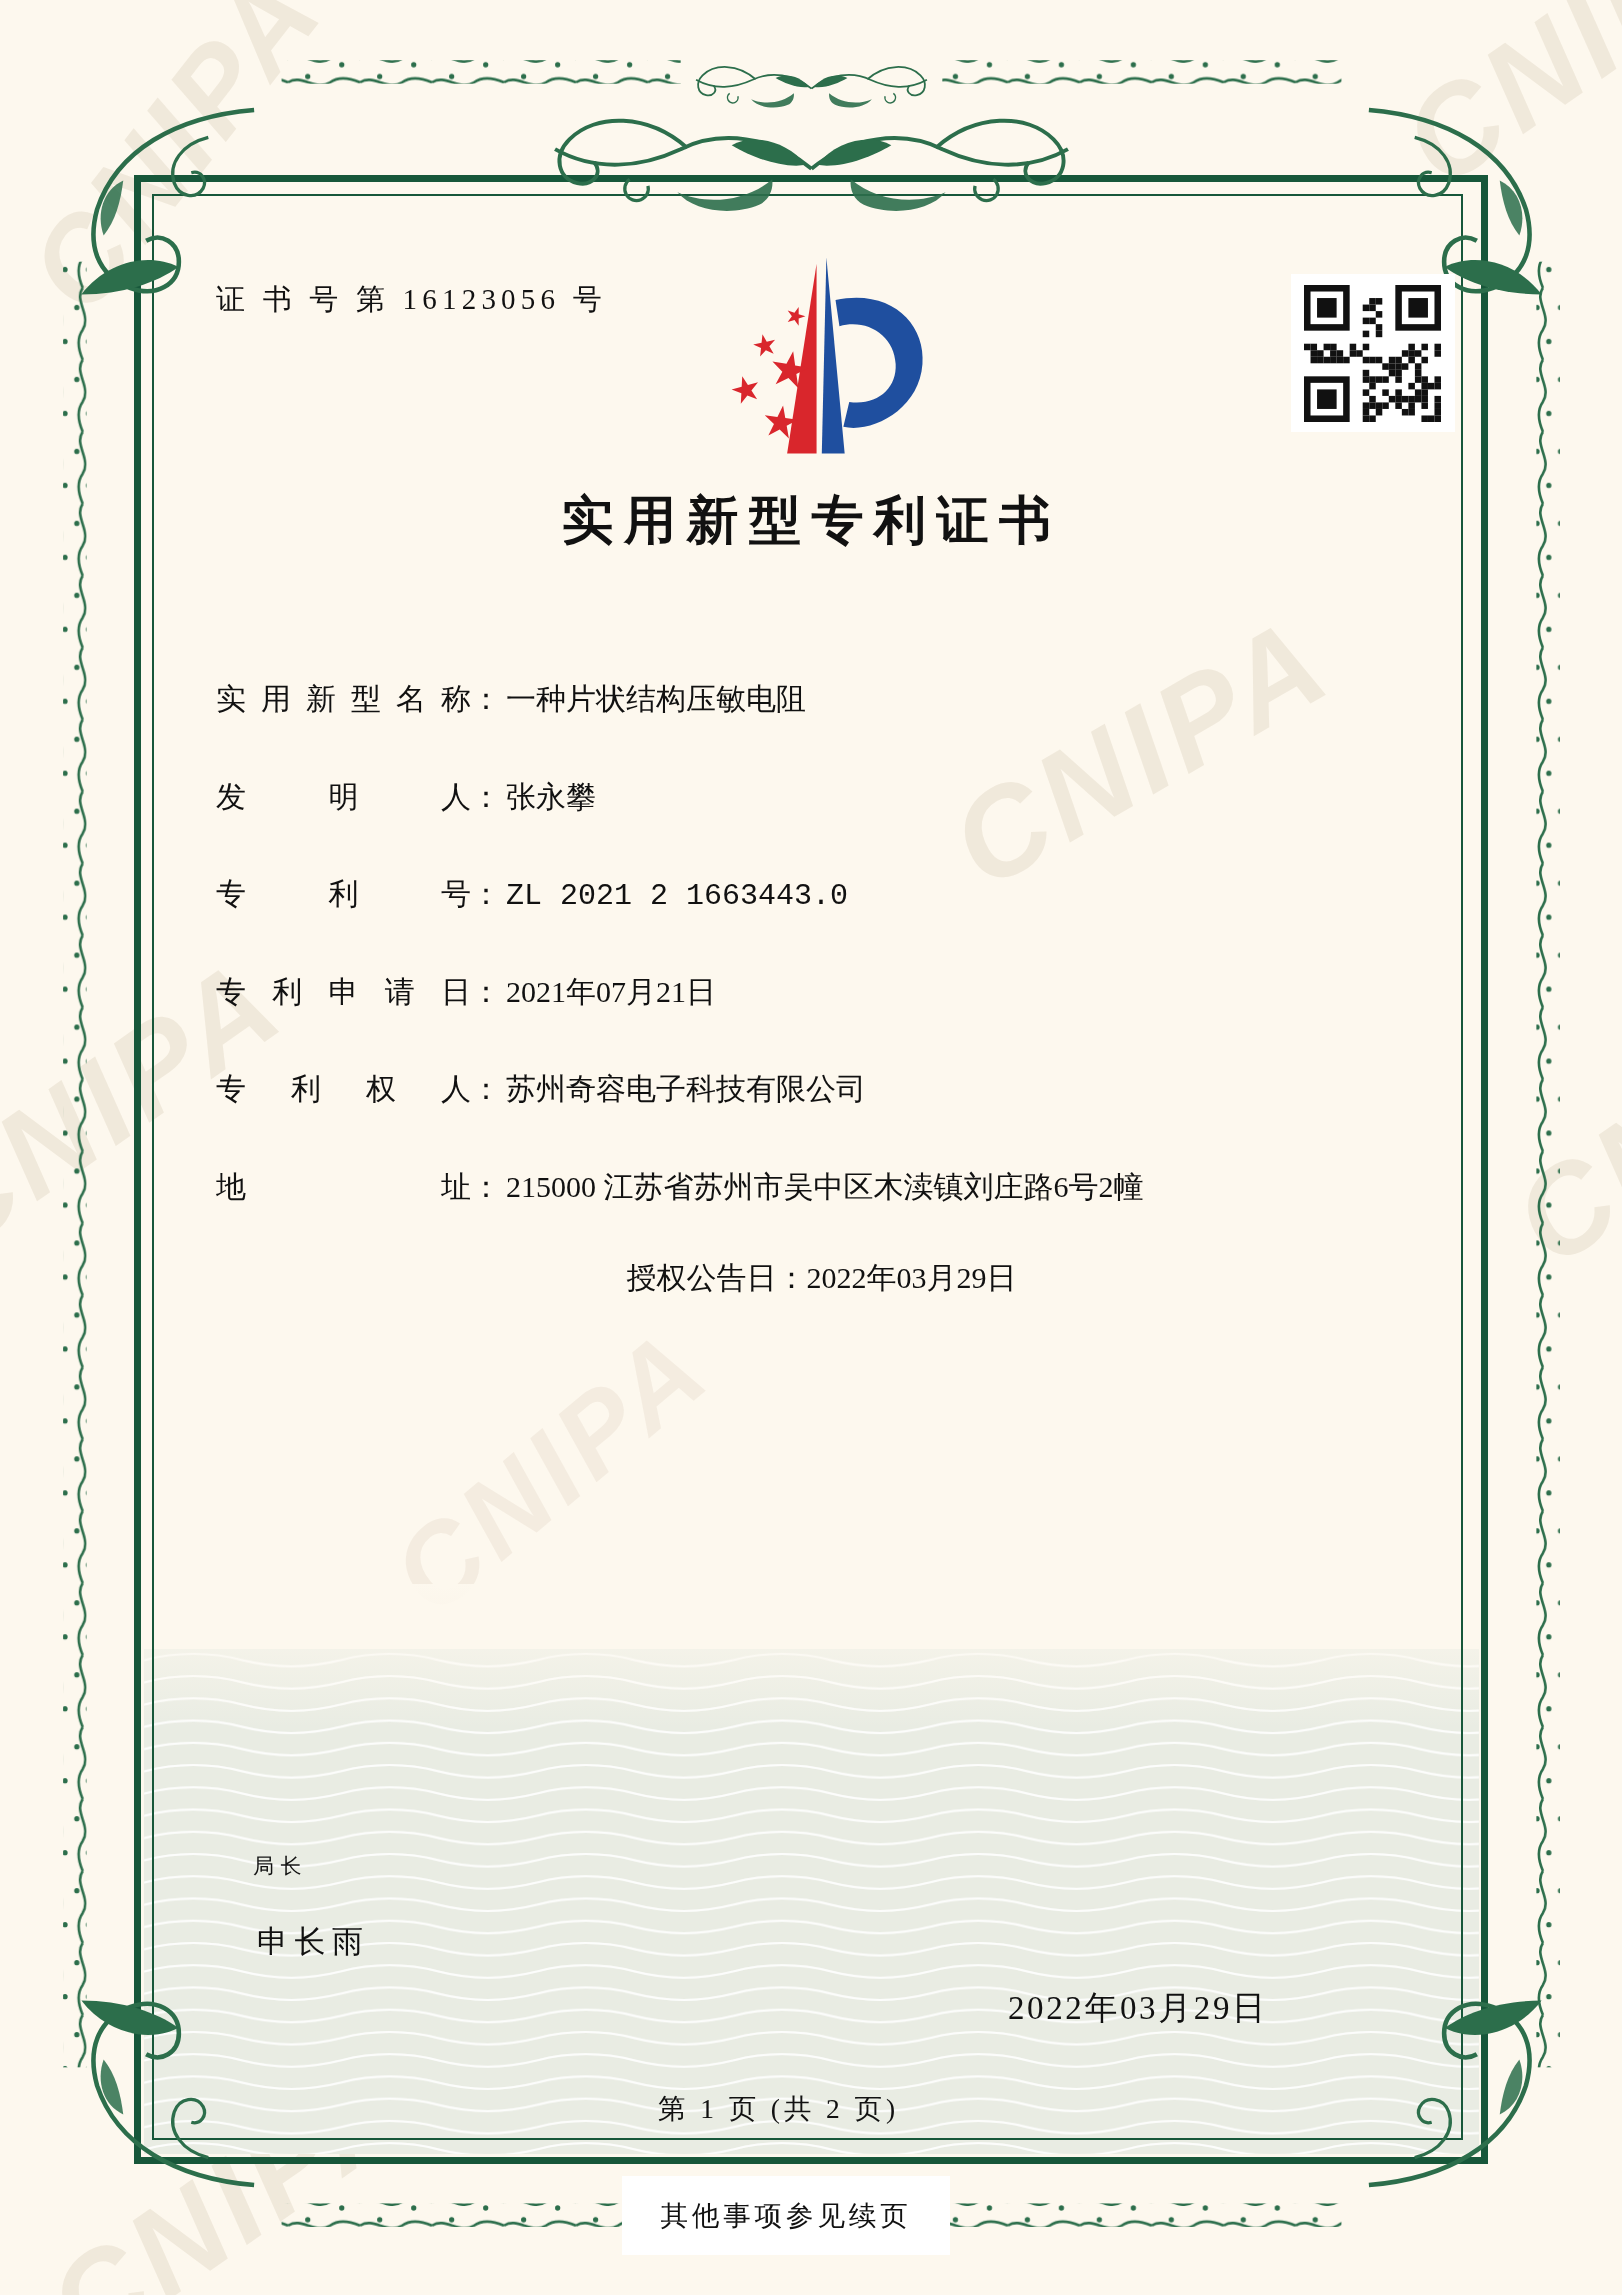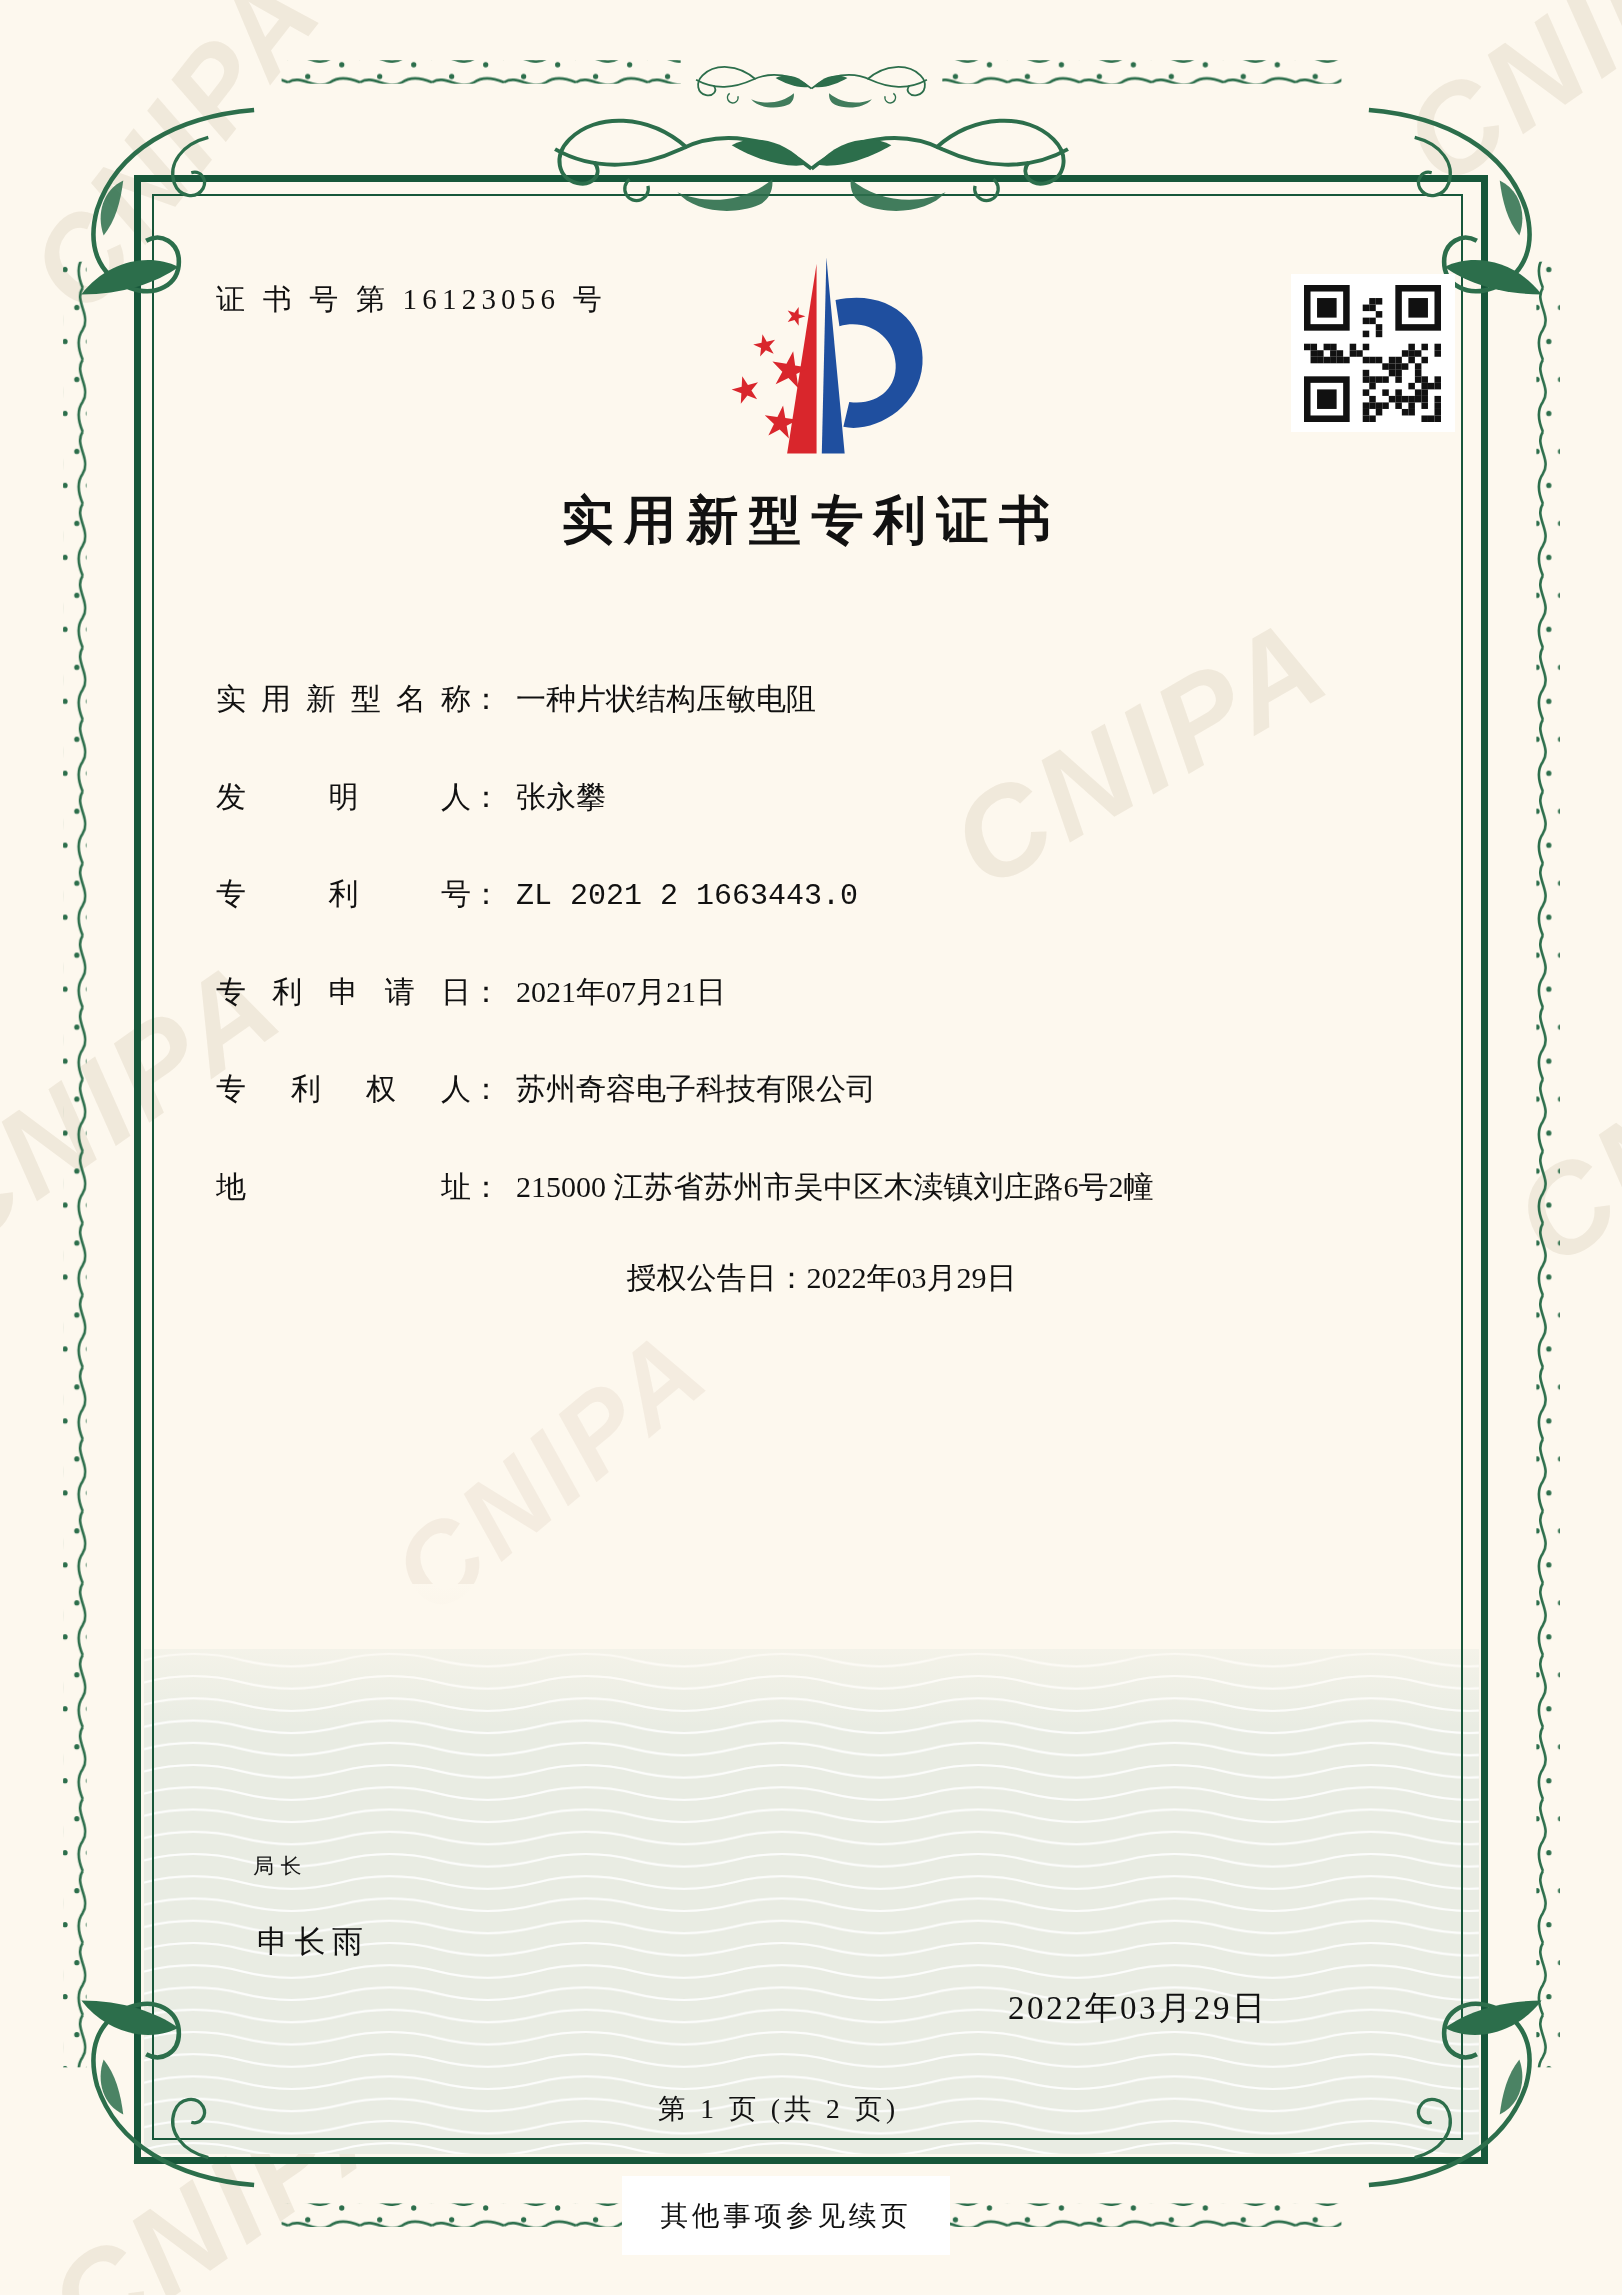--- a/index.html
+++ b/index.html
@@ -46,21 +46,21 @@
   .doc-title{
     left:0;top:486px;width:1623px;text-align:center;
     font-size:52px;font-weight:700;letter-spacing:10.5px;
   }
   .row{left:216px;width:1211px;font-size:30px;white-space:nowrap;}
   .row .lbl{
     display:inline-block;width:255px;
     text-align:justify;text-align-last:justify;text-justify:inter-character;
     vertical-align:top;
   }
-  .row .val{margin-left:15px;}
+  .row .val{margin-left:5px;}
   .r1{top:679px;} .r2{top:777px;} .r3{top:874px;font-family:Liberation Mono, monospace;}
   .r4{top:972px;} .r5{top:1069px;} .r6{top:1167px;}
   .grant-row{left:216px;top:1258px;width:1211px;font-size:30px;white-space:nowrap;text-align:center;}
   .grant-no{position:absolute;left:537px;top:0;}
   .legal{
     left:216px;top:1335px;width:1191px;
     font-size:29.4px;line-height:48px;text-align:justify;
   }
   .legal p{margin:0;text-indent:2em;}
   .barcode{left:226px;top:1701px;}

